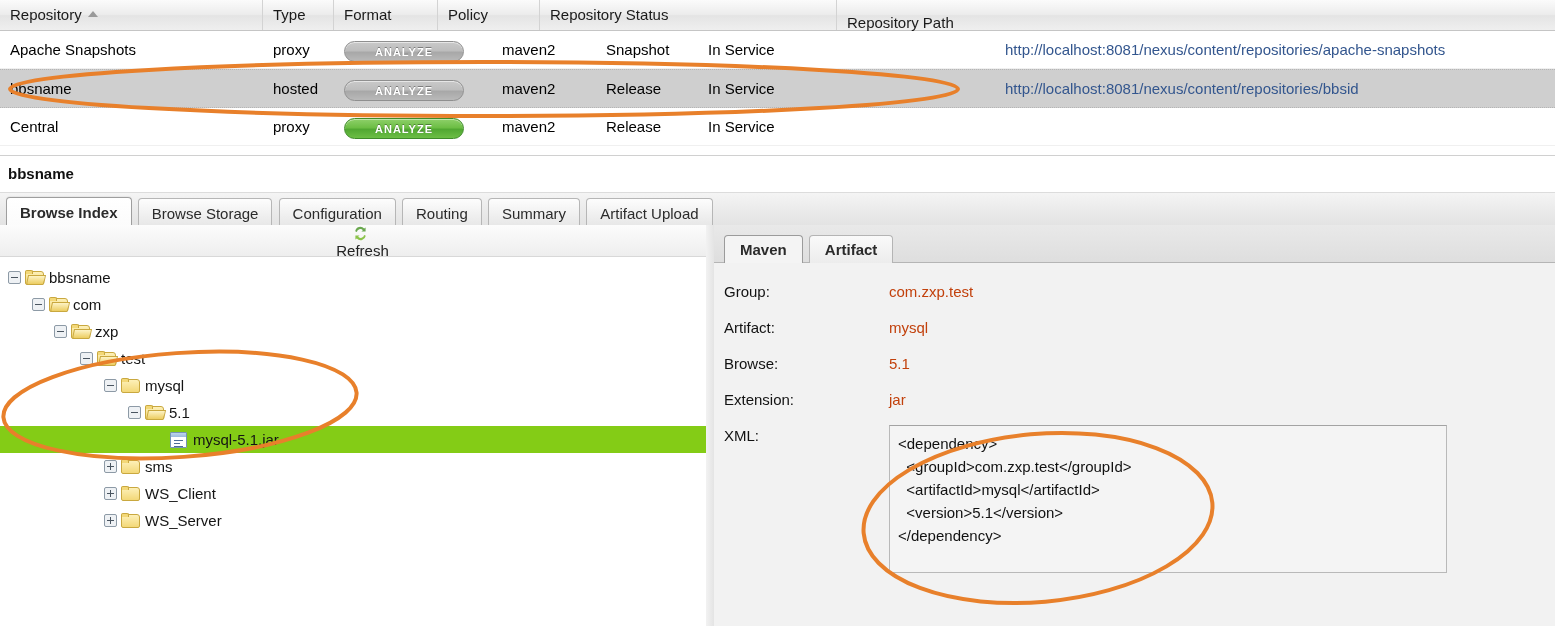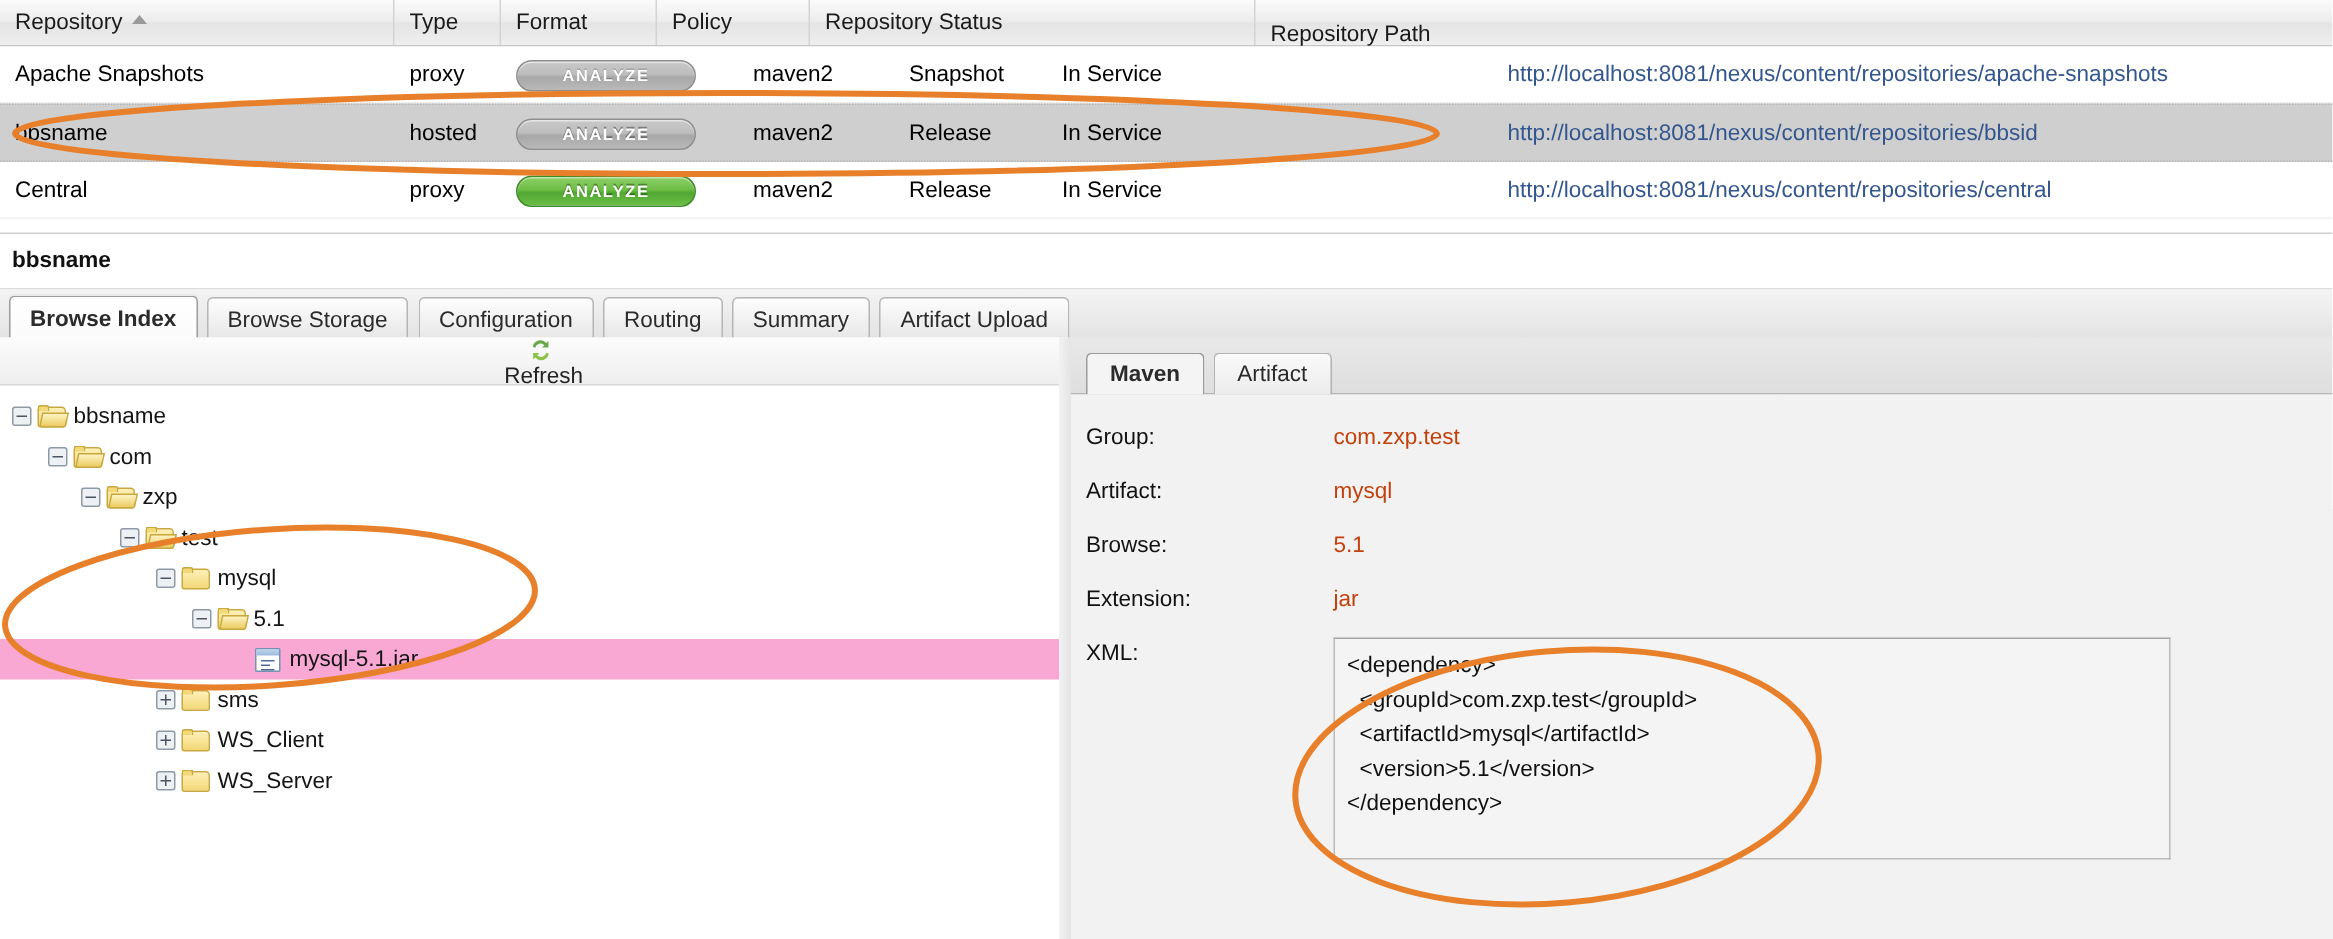--- a/index.html
+++ b/index.html
@@ -100,21 +100,21 @@
     height:32px;display:flex;align-items:center;padding-left:8px;
     background:linear-gradient(to bottom,#fcfcfc 0%,#eeeeee 100%);
     border-bottom:1px solid #d8d8d8;box-sizing:border-box;flex-direction:column;
   }
   .toolbar .lbl{font-size:15px;color:#222;margin-left:5px;cursor:pointer;}
   .tree{padding-top:7px;}
   .tnode{
     display:flex;align-items:center;height:27px;box-sizing:border-box;
     cursor:pointer;white-space:nowrap;
   }
-  .tnode.sel{background:#f9a8d4;}
+  .tnode.sel{background:#84cc16;}
   .tlabel{font-size:15px;color:#141414;margin-left:4px;}
   .toggle{
     width:13px;height:13px;box-sizing:border-box;flex:0 0 13px;
     border:1px solid #8d9aa6;background:#eef1f4;border-radius:2px;
     position:relative;margin-right:4px;
   }
   .toggle::before{
     content:"";position:absolute;left:2px;top:5px;width:7px;height:1px;background:#4a5560;
   }
   .toggle.plus::after{
@@ -169,21 +169,21 @@
   .info-tabstrip{
     height:38px;padding-left:10px;box-sizing:border-box;
     background:linear-gradient(to bottom,#e9e9e9 0%,#dedede 100%);
     border-bottom:1px solid #b5b5b5;
   }
   .itab{
     display:inline-block;height:28px;line-height:28px;margin-top:9px;
     padding:0 15px;box-sizing:border-box;font-size:15px;color:#2b2b2b;cursor:pointer;
     background:linear-gradient(to bottom,#fafafa 0%,#ececec 100%);
     border:1px solid #b4b4b4;border-bottom:none;border-radius:4px 4px 0 0;
-    margin-right:2px;vertical-align:bottom;position:relative;top:1px;
+    margin-right:2px;vertical-align:bottom;position:relative;top:1px;font-weight:bold;
   }
   .itab.active{
     font-weight:bold;background:#f4f4f4;border-color:#9b9b9b;
   }
   .info-body{padding:18px 0 0 10px;background:#f2f2f2;height:364px;box-sizing:border-box;}
   .irow{display:flex;align-items:flex-start;margin-bottom:14px;}
   .ikey{width:165px;flex:0 0 165px;font-size:15px;color:#121212;line-height:22px;}
   .ival{font-size:15px;color:#c2410c;line-height:22px;}
   .xmlbox{
     width:558px;height:148px;box-sizing:border-box;
@@ -238,21 +238,20 @@
 
     <div class="grow">
       <div class="gcell" style="width:263px">Central</div>
       <div class="gcell" style="width:71px">proxy</div>
       <div class="gcell" style="width:158px">
         <span class="analyze green">ANALYZE</span>
       </div>
       <div class="gcell" style="width:104px">maven2</div>
       <div class="gcell" style="width:102px">Release</div>
       <div class="gcell" style="width:297px">In Service</div>
-      <div class="gcell link" style="width:560px"><span>http://localhost:8081/nexus/content/repositories/central</span></div>
     </div>
   </div>
 
   <div class="detail">
     <div class="detail-title">bbsname</div>
 
     <div class="tabstrip">
       <span class="tab active">Browse Index</span>
       <span class="tab">Browse Storage</span>
       <span class="tab">Configuration</span>

